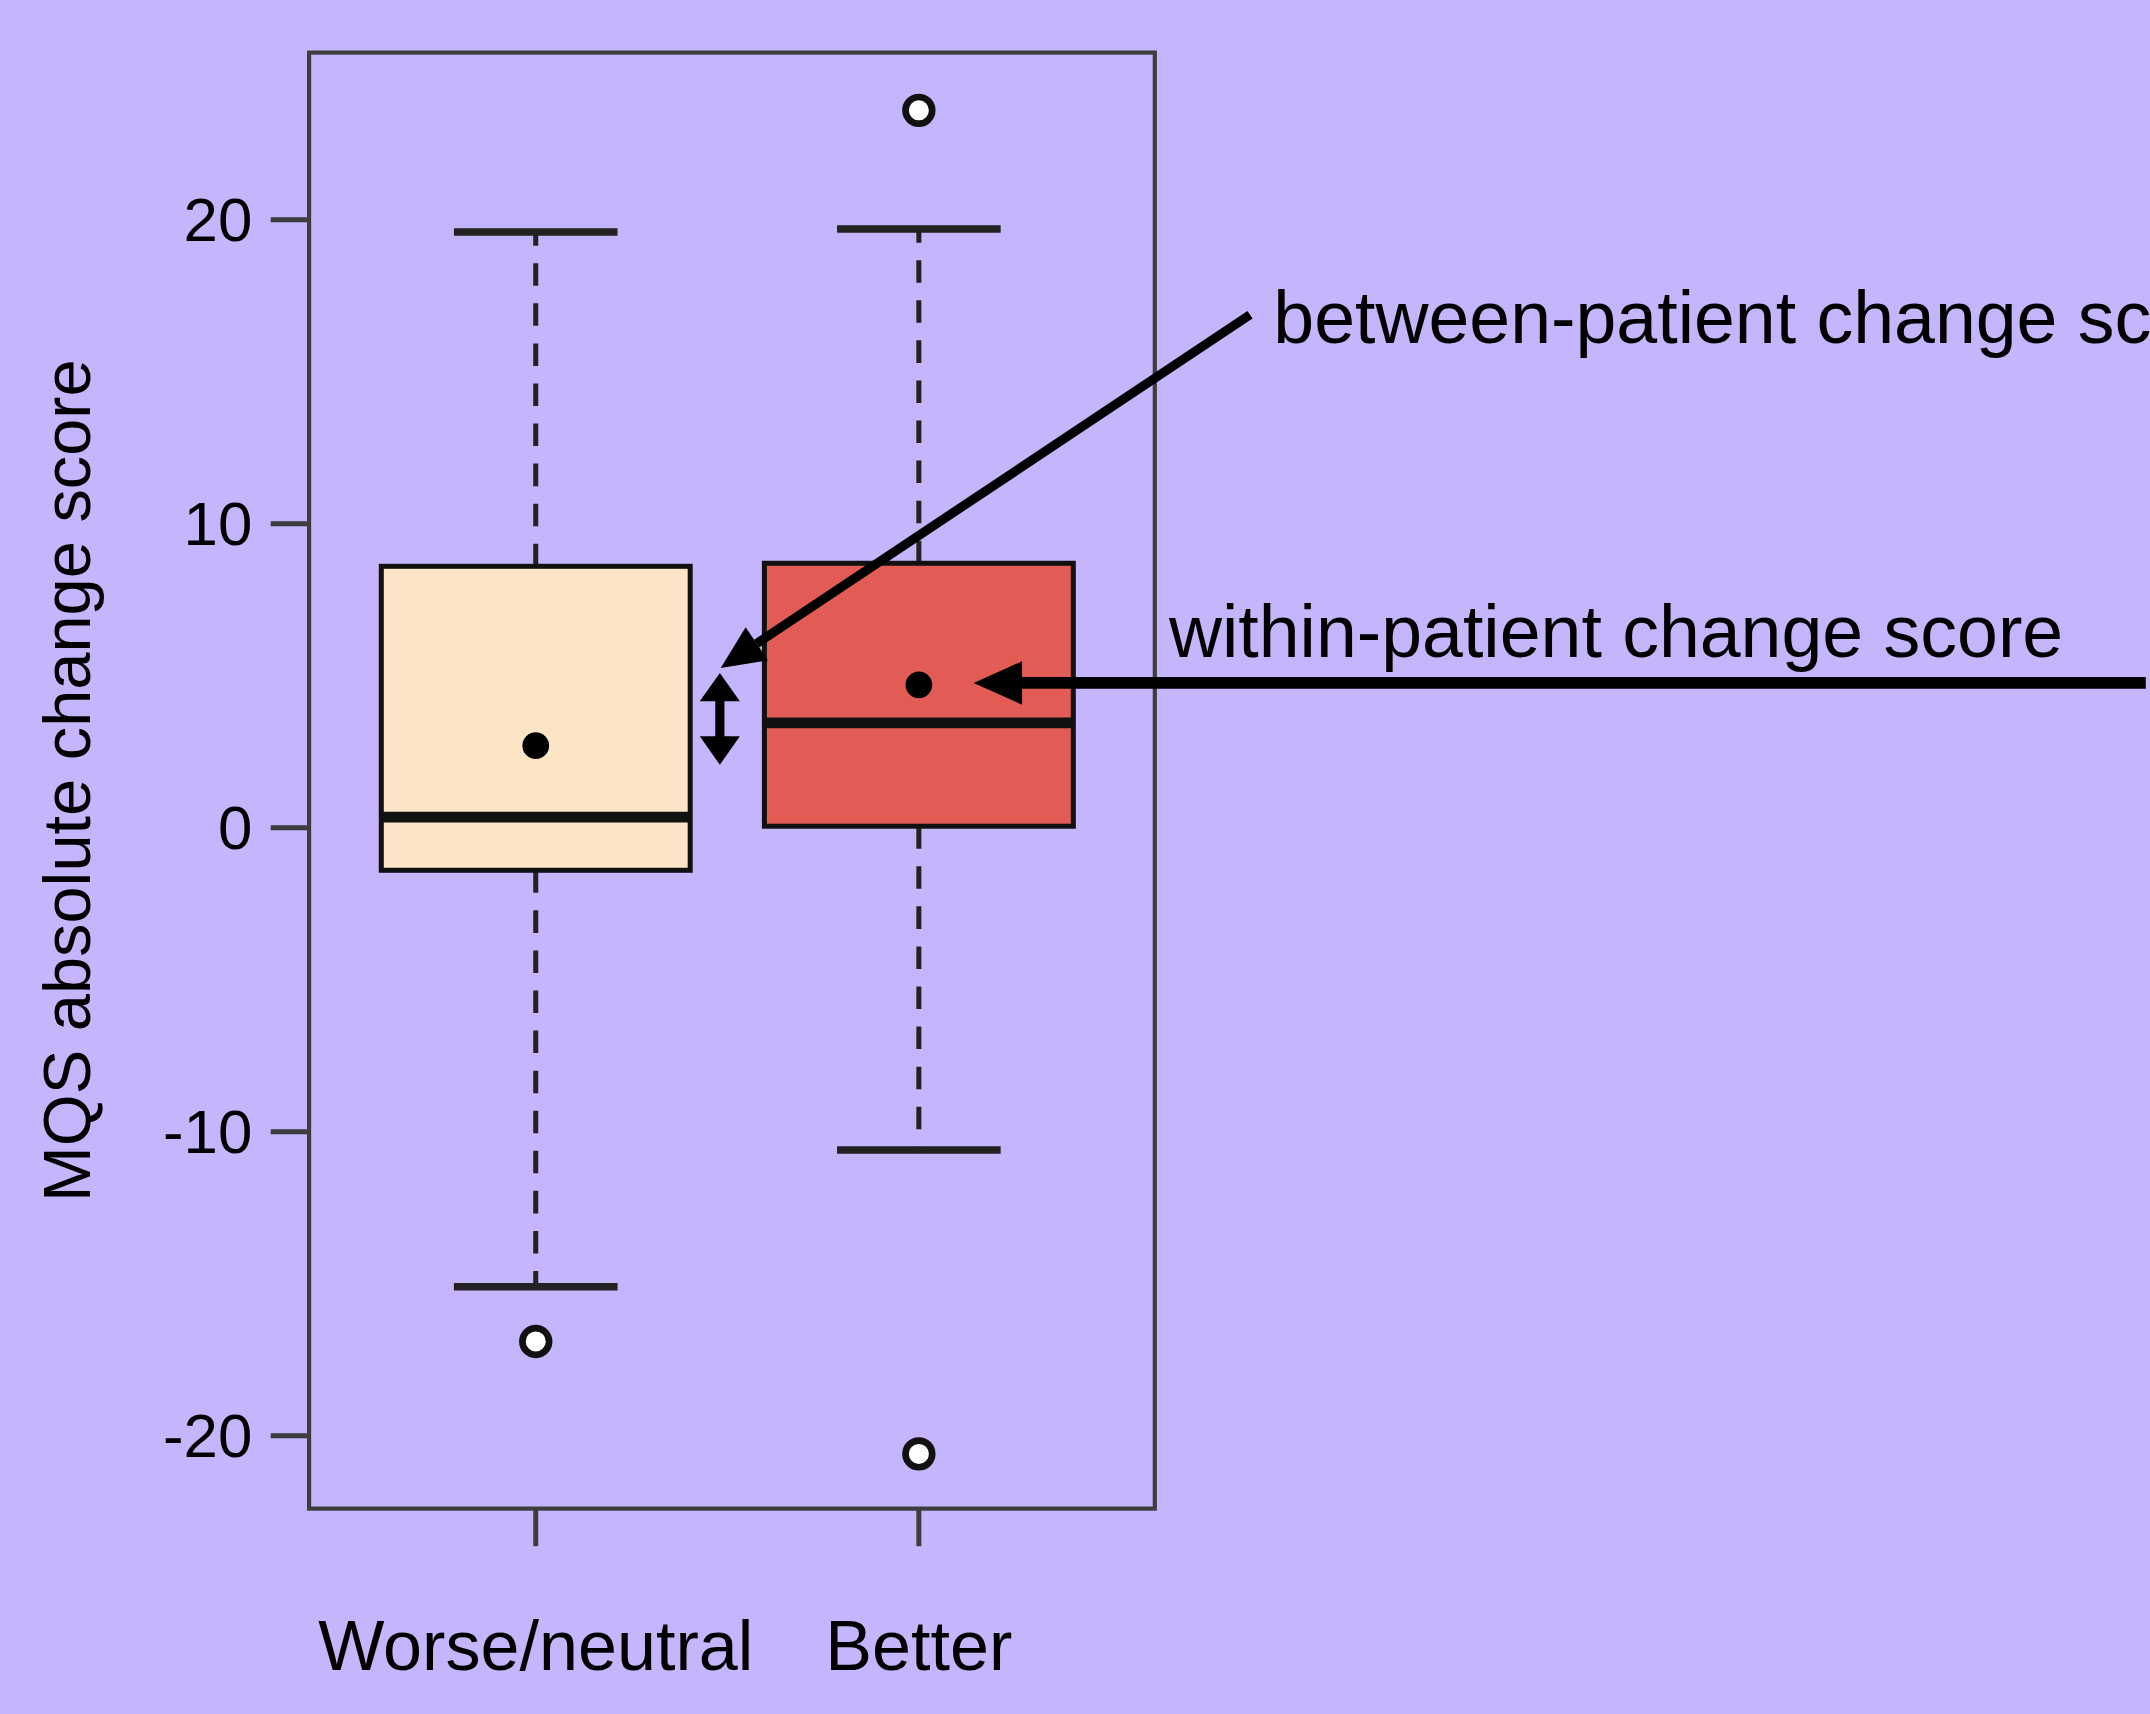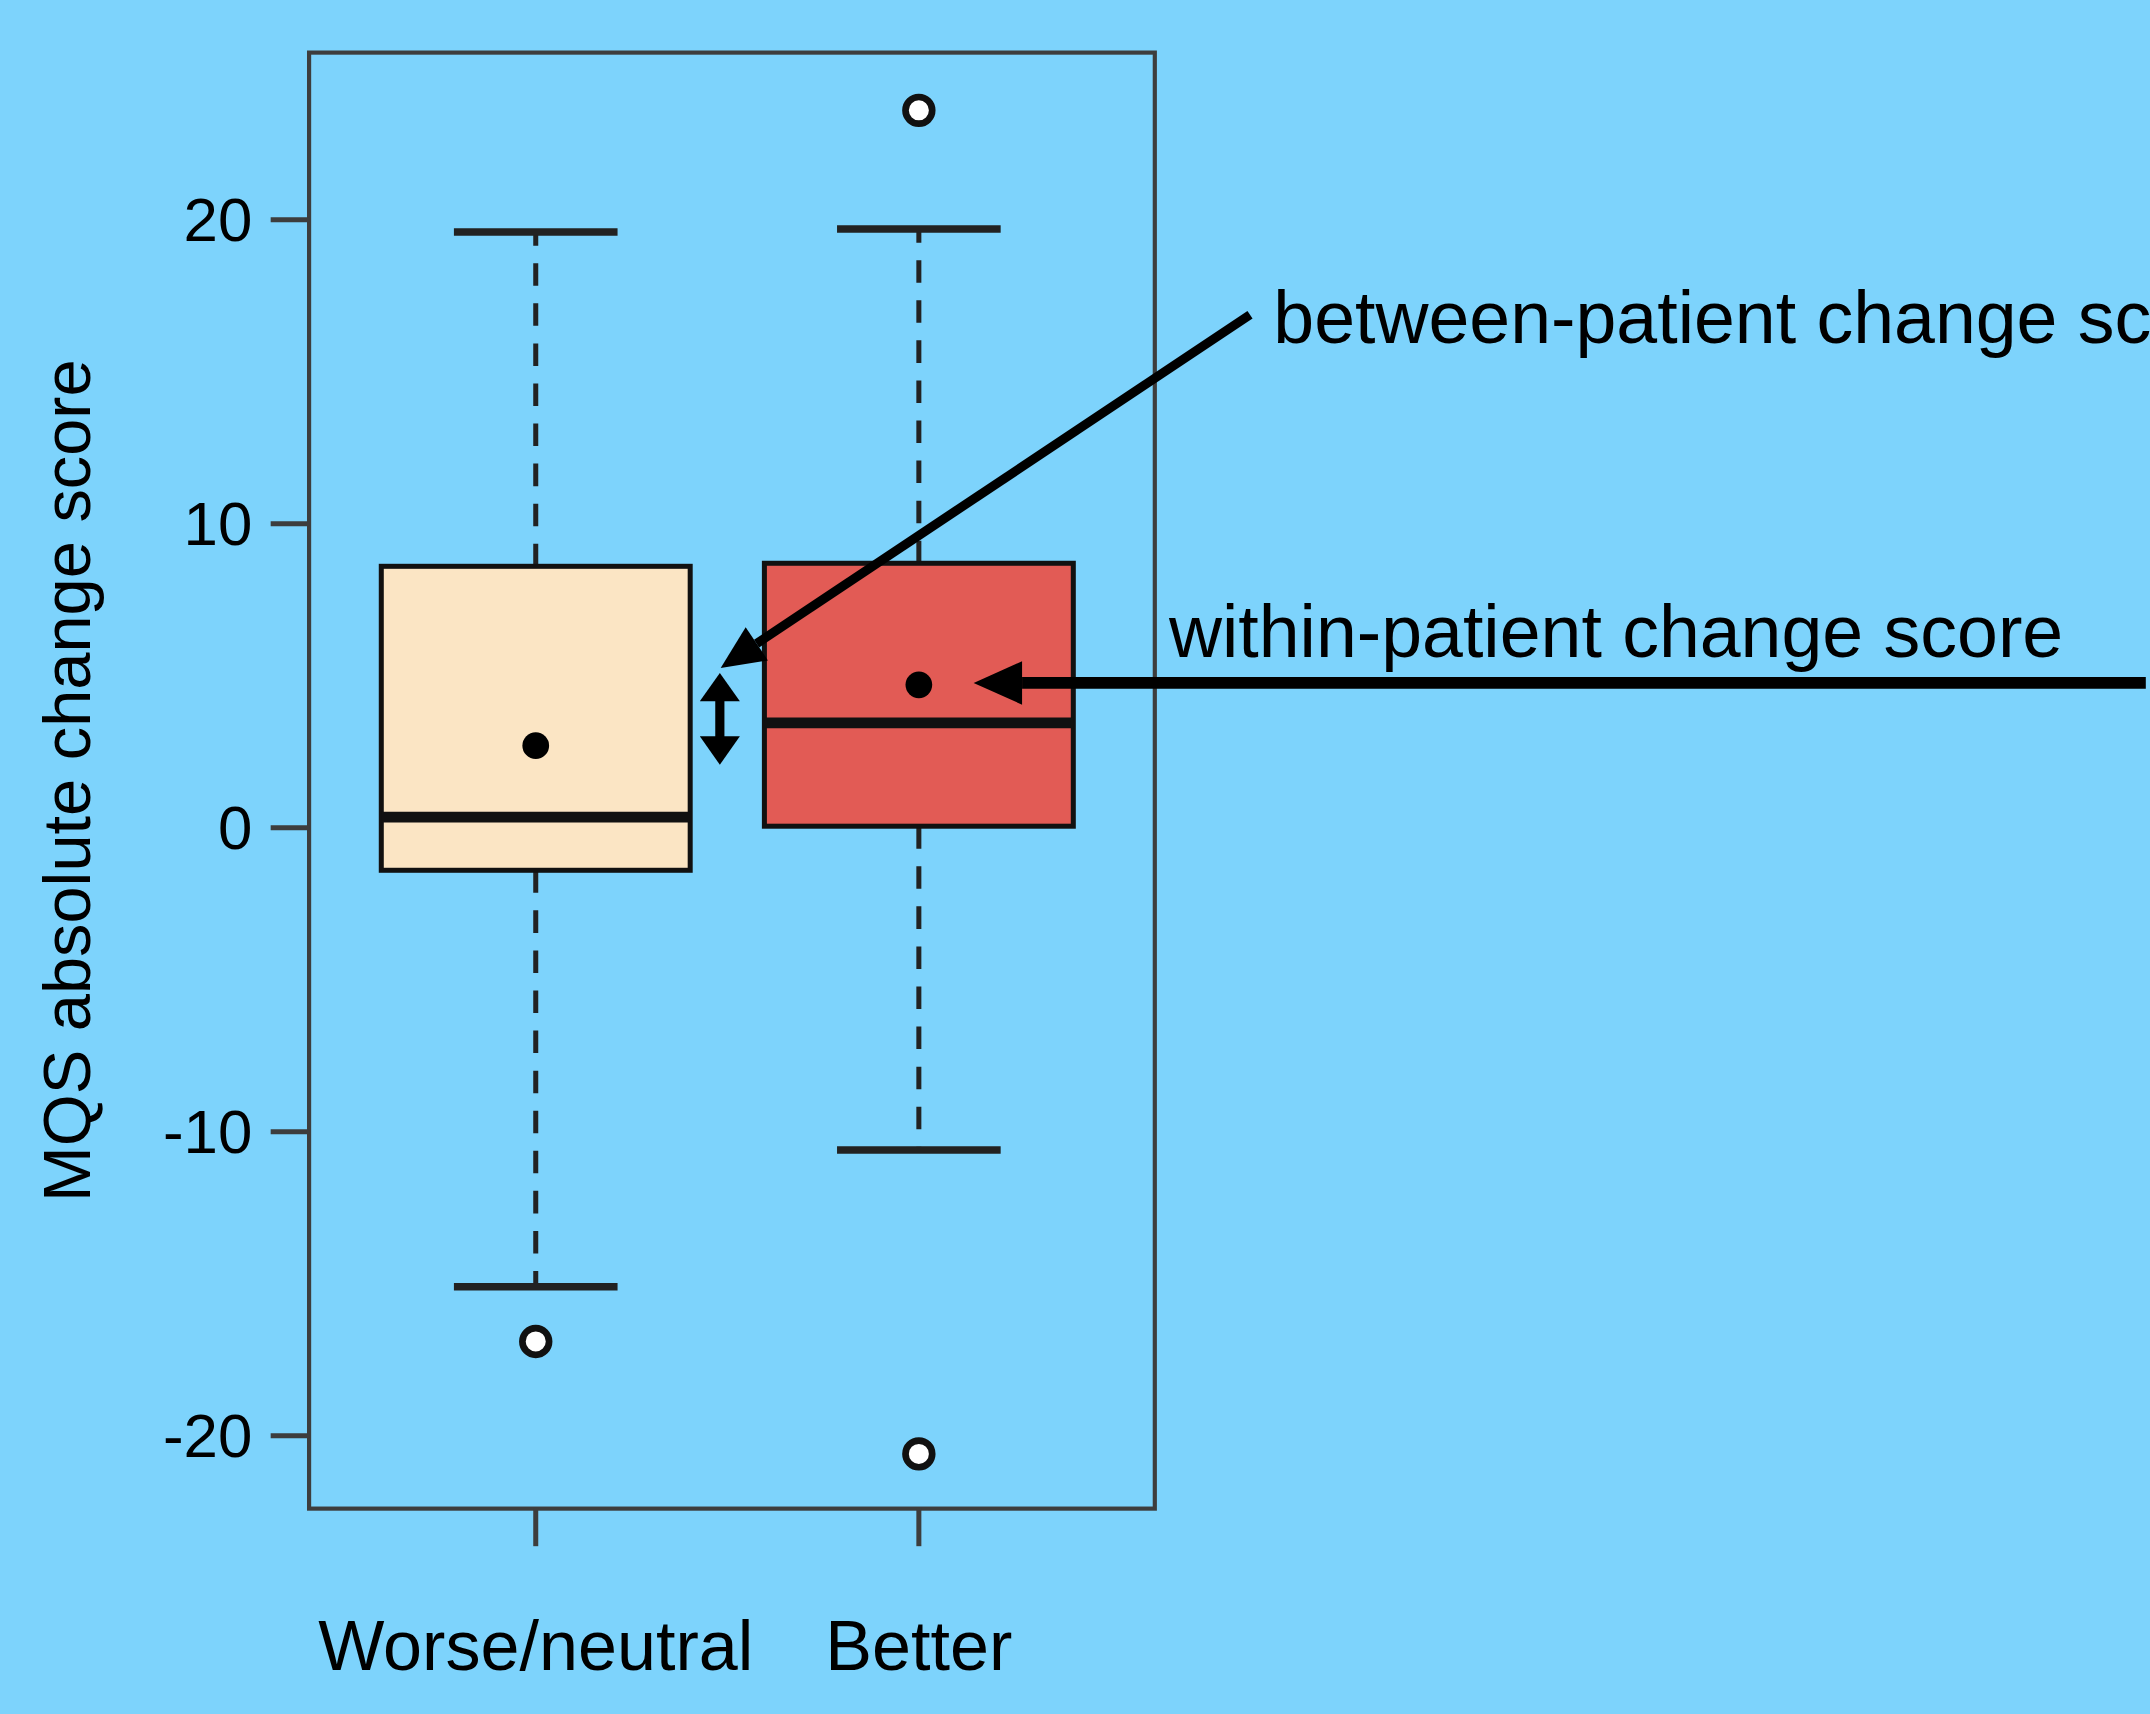--- a/index.html
+++ b/index.html
@@ -1,19 +1,19 @@
 <!DOCTYPE html>
 <html style="font-size:13.4px"><head>
 <meta charset="utf-8">
 <style>
   html,body{margin:0;padding:0;background:#ffffff;}
   #figure-wrap{
     position:relative;
     width:2151px;height:1714px;
-    background:#7dd3fc;
+    background:#c4b5fd;
     font-family:"Liberation Sans", sans-serif;
   }
   svg text{font-family:"Liberation Sans", sans-serif; fill:#000;}
 </style>
 </head>
 <body>
 
 <div id="figure-wrap" aria-label="MQS absolute change score">
   <svg id="chart-svg" width="2151" height="1714" viewBox="0 0 2576 2053" xmlns="http://www.w3.org/2000/svg">
       <rect x="370" y="63" width="1013" height="1744" fill="none" stroke="#3d3d3d" stroke-width="5"></rect>

